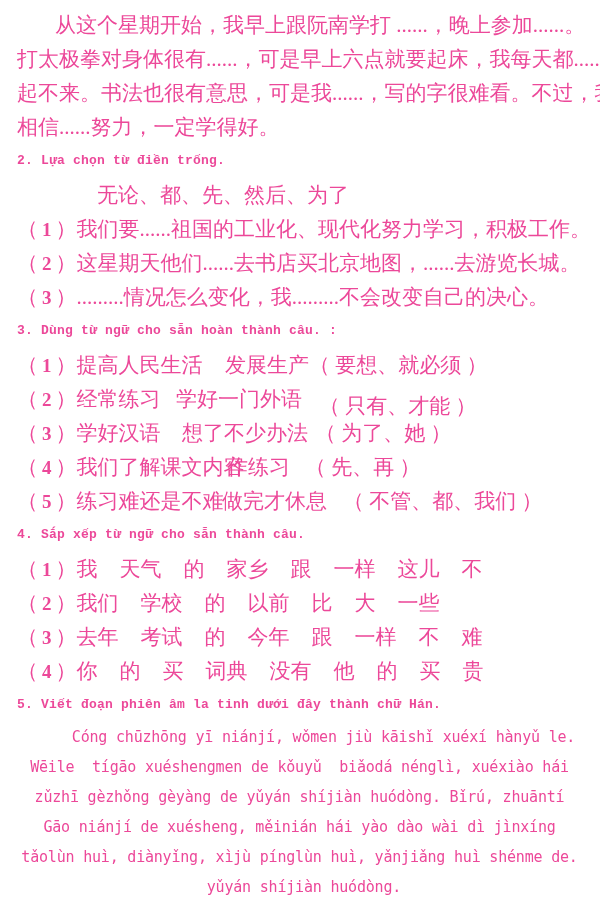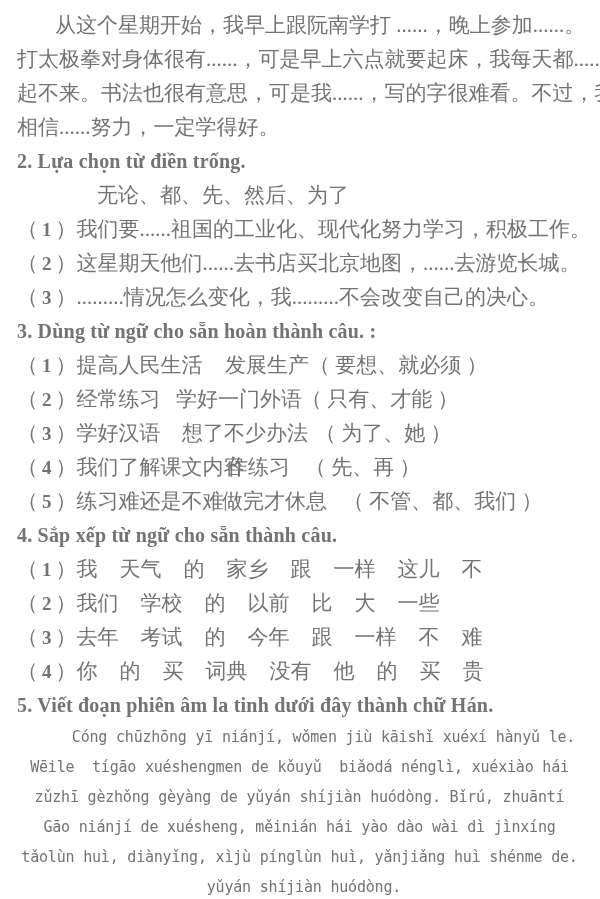--- a/index.html
+++ b/index.html
@@ -4,45 +4,46 @@
 <style>
   html, body { margin: 0; padding: 0; background: #ffffff; }
   .page {
     position: relative;
     width: 600px;
     height: 899px;
     box-sizing: border-box;
     padding: 8px 18px 0 17px;
     overflow: hidden;
     background: #ffffff;
-    color: #737373;
+    color: #ec4899;
     font-family: "Liberation Serif", "DejaVu Serif", serif;
     font-size: 21px;
   }
   .ln, .row, .hdr, .bank {
     height: 34px;
     line-height: 34px;
     white-space: nowrap;
   }
   .ln.indent1 { text-indent: 38px; }
   .hdr {
     font-weight: bold;
-    font-size: 20px;
+    font-size: 13px;
     letter-spacing: 0.2px;
+    font-family: Liberation Mono, monospace;
   }
   .bank { padding-left: 80px; }
   .pfx .num {
     font-weight: bold;
     font-size: 19px;
     padding: 0 4px;
   }
   .row { position: relative; }
   .s3row .p2, .s3row .hint { position: absolute; top: 0; }
   .s3row.r1 .p2 { left: 208px; } .s3row.r1 .hint { left: 292px; }
-  .s3row.r2 .p2 { left: 159px; } .s3row.r2 .hint { left: 284px; }
+  .s3row.r2 .p2 { left: 159px; } .s3row.r2 .hint { left: 302px; margin-top: 7px; }
   .s3row.r3 .p2 { left: 165px; } .s3row.r3 .hint { left: 298px; }
   .s3row.r4 .p2 { left: 210px; } .s3row.r4 .hint { left: 288px; }
   .s3row.r5 .p2 { left: 205px; } .s3row.r5 .hint { left: 326px; }
   .s4row { display: flex; align-items: baseline; }
   .s4row .words { display: inline-flex; gap: 22px; }
   .pln {
     font-family: "DejaVu Sans Mono", monospace;
     font-size: 15px;
     letter-spacing: -0.2px;
     height: 30px;

